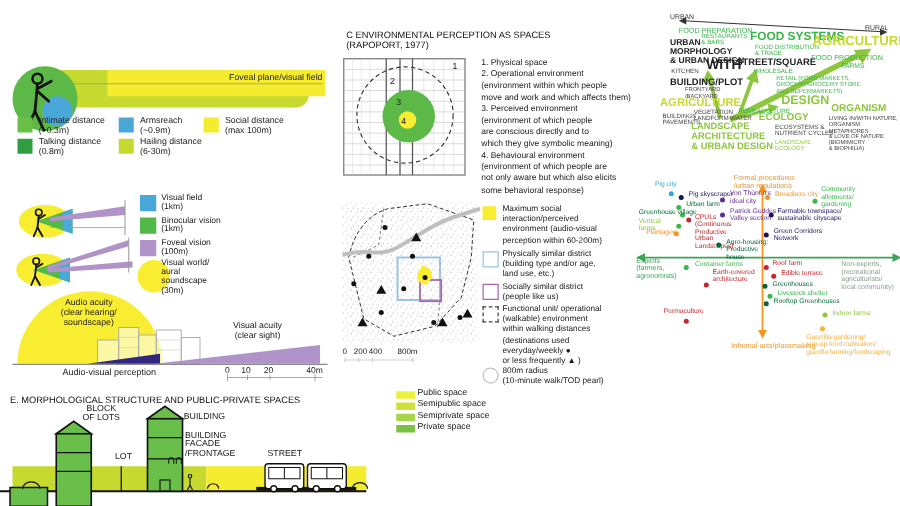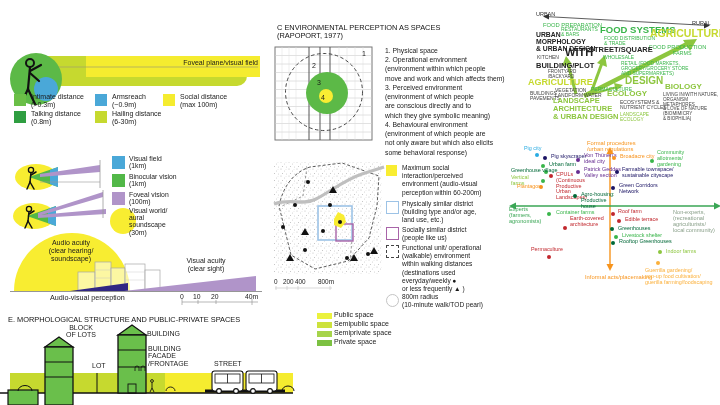--- a/index.html
+++ b/index.html
@@ -382,21 +382,21 @@
       <div class="t" style="left: 555px; top: 88px; font-size: 5px; color: rgb(68, 68, 68); line-height: 1.05;">VEGETATION
 LANDFORM</div>
       <div class="t" style="left: 584px; top: 93px; font-size: 5px; color: rgb(68, 68, 68); line-height: 1.05;">WATER</div>
       <div class="t" style="left: 591px; top: 87px; font-size: 5px; color: rgb(57, 181, 74); line-height: 1.05;">PERMACULTURE</div>
       <div class="t" style="left: 625px; top: 76px; font-size: 10px; color: rgb(141, 198, 63); font-weight: 700; line-height: 1.05;">DESIGN</div>
       <div class="t" style="left: 607px; top: 90px; font-size: 8px; color: rgb(141, 198, 63); font-weight: 700; line-height: 1.05;">ECOLOGY</div>
       <div class="t" style="left: 620px; top: 100px; font-size: 5px; color: rgb(68, 68, 68); line-height: 1.05;">ECOSYSTEMS &amp;
 NUTRIENT CYCLES</div>
       <div class="t" style="left: 620px; top: 112px; font-size: 4.8px; color: rgb(141, 198, 63); line-height: 1.05;">LANDSCAPE
 ECOLOGY</div>
-      <div class="t" style="left: 665px; top: 83px; font-size: 8px; color: rgb(141, 198, 63); font-weight: 700; line-height: 1.05;">BIOLOGY</div>
+      <div class="t" style="left: 665px; top: 83px; font-size: 8px; color: rgb(141, 198, 63); font-weight: 700; line-height: 1.05;">ORGANISM</div>
       <div class="t" style="left: 663px; top: 93px; font-size: 4.6px; color: rgb(68, 68, 68); line-height: 1.05;">LIVING IN/WITH NATURE,
 ORGANISM METAPHORES
 &amp; LOVE OF NATURE
 (BIOMIMICRY
 &amp; BIOPHILIA)</div>
       <div class="t" style="left: 553px; top: 97px; font-size: 7.5px; color: rgb(141, 198, 63); font-weight: 700; line-height: 1.05;">LANDSCAPE
 ARCHITECTURE
 &amp; URBAN DESIGN</div>
     </div>
   <div id="quadrant">

